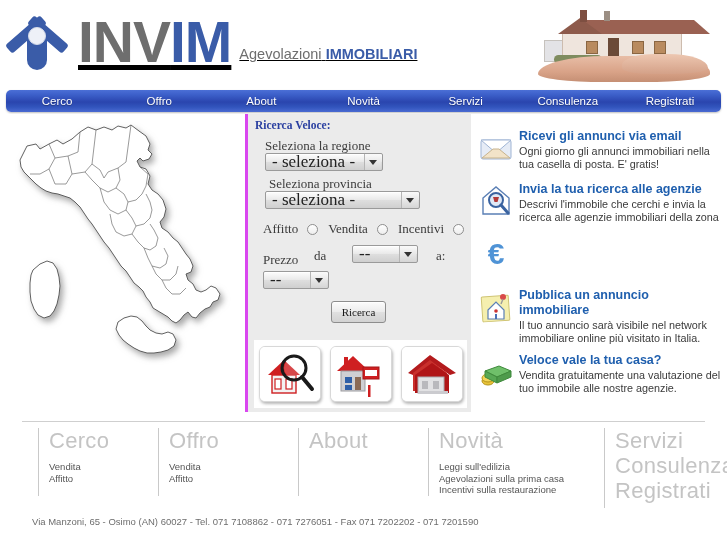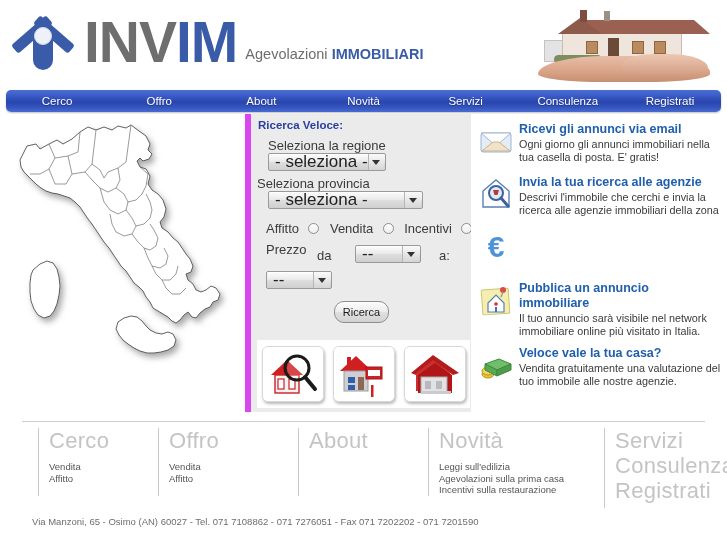--- a/index.html
+++ b/index.html
@@ -14,23 +14,24 @@
   }
 
   
   #header {
     position: absolute;
     left: 0; top: 0; width: 727px; height: 88px;
     background: #fff;
   }
   #logo-wrap {
     position: absolute;
-    left: 8px; top: 8px;
+    left: 2px; top: 8px;
     display: flex;
     align-items: flex-end;
+    text-decoration: underline;
   }
   #logo-mark {
     position: relative;
     width: 70px; height: 62px;
     margin-right: 6px;
   }
   #logo-mark .roof-left,
   #logo-mark .roof-right {
     position: absolute;
     background: #3a5ca8;
@@ -203,21 +204,22 @@
     width: 245px; height: 298px;
     background: #ffffff;
   }
   #map-col svg { display:block; }
 
   #form-col {
     position: absolute;
     left: 245px; top: 0;
     width: 225px; height: 298px;
     background: #ebebeb;
-    border-left: 6px solid #d946ef;
+    border-left: 3px solid #d946ef;
+    font-family: Liberation Serif, serif;
   }
   #form-title {
     position: absolute;
     left: 7px; top: 5px;
     font-size: 11.5px;
     font-weight: bold;
     color: #2a3fa0;
   }
   .fld-label {
     font-size: 13px;
@@ -265,21 +267,21 @@
     vertical-align: middle;
     cursor: pointer;
     box-sizing: border-box;
   }
   #btn-ricerca {
     position: absolute;
     left: 84px; top: 293px;
     width: 53px; height: 20px;
     background: linear-gradient(180deg,#fcfcfc 0%,#ececec 48%,#e0e0e0 52%,#d2d2d2 100%);
     border: 1px solid #8d8d8d;
-    border-radius: 10px;
+    border-radius: 3px;
     font-size: 11px; color: #1a1a1a;
     cursor: pointer;
     display: flex; align-items: center; justify-content: center;
     box-shadow: inset 0 1px 0 #fff;
   }
   #thumb-strip {
     position: absolute;
     left: 6px; top: 226px;
     width: 213px; height: 68px;
     background: #ffffff;
@@ -476,39 +478,39 @@
 
     <div class="fld-label" style="position:absolute;left:17px;top:24px;">Seleziona la regione</div>
 
     <div class="sel" style="position:absolute;left:17px;top:39px;width:118px;">
       <span class="sel-val">- seleziona -</span>
       <span class="sel-arrow">
           <i></i>
         </span>
     </div>
 
-    <div class="fld-label" style="position:absolute;left:6px;top:62px;">Seleziona provincia</div>
+    <div class="fld-label" style="position:absolute;left:21px;top:62px;">Seleziona provincia</div>
 
     <div class="sel" style="position:absolute;left:17px;top:77px;width:155px;">
       <span class="sel-val">- seleziona -</span>
       <span class="sel-arrow">
           <i></i>
         </span>
     </div>
 
     <div style="position:absolute;left:15px;top:105px;white-space:nowrap;">
       <span class="fld-label">Affitto</span>
       <span class="radio" style="margin:0 6px 0 5px;"></span>
       <span class="fld-label">Vendita</span>
       <span class="radio" style="margin:0 6px 0 5px;"></span>
       <span class="fld-label">Incentivi</span>
       <span class="radio" style="margin:0 0 0 5px;"></span>
     </div>
 
-    <div class="fld-label" style="position:absolute;left:15px;top:128px;">Prezzo</div>
+    <div class="fld-label" style="position:absolute;left:15px;top:138px;">Prezzo</div>
     <div class="fld-label" style="position:absolute;left:66px;top:134px;">da</div>
 
     <div class="sel" style="position:absolute;left:104px;top:131px;width:66px;">
       <span class="sel-val">--</span>
       <span class="sel-arrow">
           <i></i>
         </span>
     </div>
 
     <div class="fld-label" style="position:absolute;left:188px;top:134px;">a:</div>
@@ -562,21 +564,21 @@
           <rect x="20" y="34" width="6" height="8" fill="#b9b9bd"></rect>
           <rect x="31" y="34" width="6" height="8" fill="#b9b9bd"></rect>
           <rect x="16" y="44" width="30" height="3" fill="#cbcbcf"></rect>
         </svg>
       </div>
     </div>
   </div>
 
   <div id="svc-col">
 
-    <div class="svc" style="margin-top:8px;">
+    <div class="svc" style="margin-top:15px;">
       <div class="svc-icon">
         <svg width="34" height="34" viewBox="0 0 34 34">
           <rect x="2" y="9" width="30" height="19" rx="2" fill="#e6ecf6" stroke="#9fb4d4"></rect>
           <polygon points="2,9 17,22 32,9" fill="#ffffff" stroke="#9fb4d4"></polygon>
           <polygon points="3,27 14,18 20,18 31,27" fill="#f2e3c8" stroke="#c7b38d"></polygon>
         </svg>
       </div>
       <div class="svc-title">Ricevi gli annunci via email</div>
       <div class="svc-desc">Ogni giorno gli annunci immobiliari nella tua casella di posta. E' gratis!</div>
     </div>

